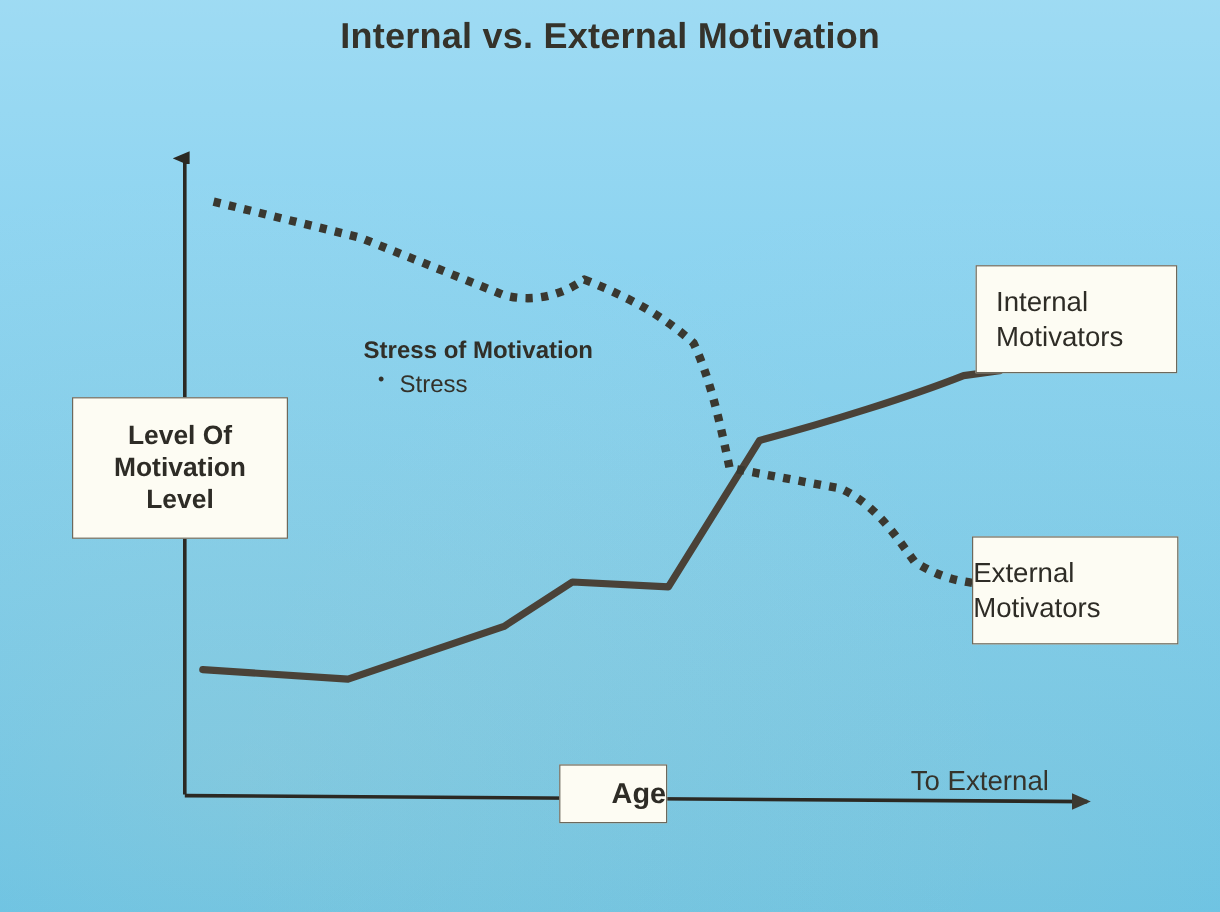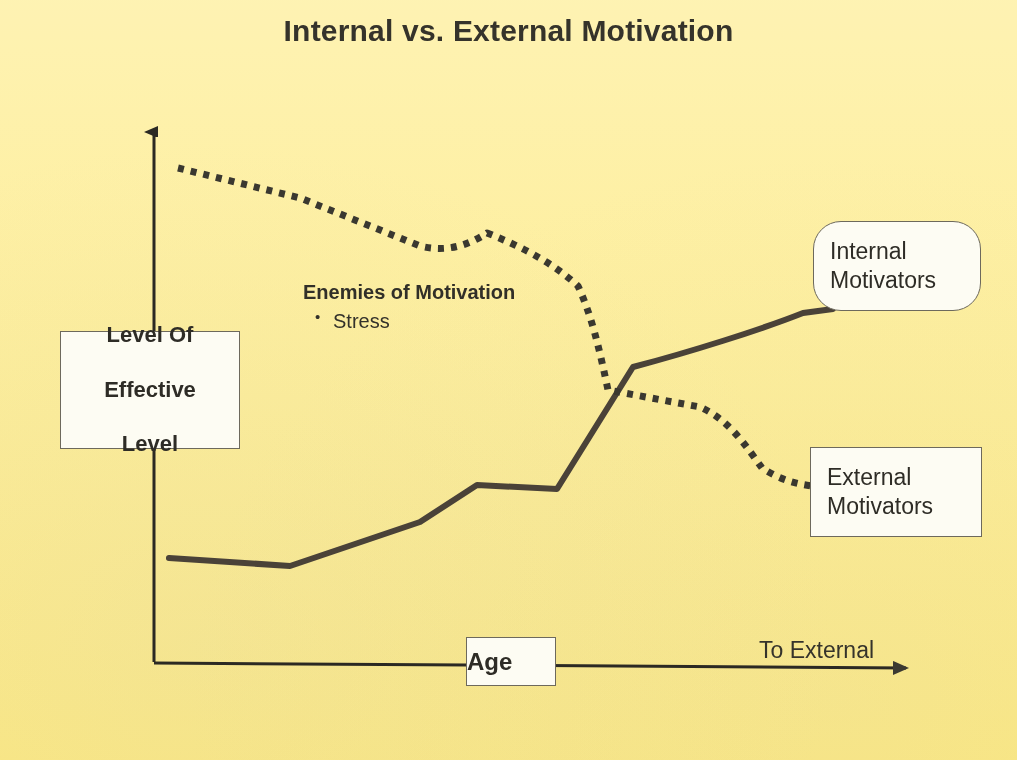--- a/index.html
+++ b/index.html
@@ -5,21 +5,21 @@
 <style>
   html, body {
     margin: 0;
     padding: 0;
     background: #ffffff;
   }
   #page {
     position: relative;
     width: 1017px;
     height: 760px;
-    background: #fde047;
+    background: #0ea5e9;
     overflow: hidden;
     font-family: "Liberation Sans", sans-serif;
     color: #2e2c26;
   }
   
   #paper-grain {
     position: absolute;
     inset: 0;
     background:
       radial-gradient(ellipse at 20% 85%, rgba(216,210,180,0.22), rgba(255,255,255,0) 55%),
@@ -69,47 +69,44 @@
     left: 60px;
     top: 331px;
     width: 180px;
     height: 118px;
     align-items: center;
     text-align: center;
     font-size: 22px;
     font-weight: bold;
     line-height: 1.22;
     padding: 0 6px;
-    gap: 28px;
   }
   #internal-label-box {
     left: 813px;
     top: 221px;
     width: 168px;
     height: 90px;
     padding-left: 16px;
     font-size: 23px;
     line-height: 1.28;
-    border-radius: 28px;
   }
   #external-label-box {
     left: 810px;
     top: 447px;
     width: 172px;
     height: 90px;
-    padding-left: 16px;
     font-size: 23px;
     line-height: 1.28;
   }
   #age-label-box {
     left: 466px;
     top: 637px;
     width: 90px;
     height: 49px;
-    align-items: flex-start;
+    align-items: flex-end;
     text-align: center;
     font-size: 24px;
     font-weight: bold;
   }
   #enemies-annotation {
     position: absolute;
     left: 303px;
     top: 280px;
     width: 260px;
   }
@@ -176,26 +173,26 @@
     <path d="M169,558 L290,566 L420,522 L477,485 L557,489 L633,367
              C690,352 760,330 803,313 L833,309" fill="none" stroke="#4a4238" stroke-width="6" stroke-linejoin="round" stroke-linecap="round"></path>
 
     <path d="M178,168 L300,198 L420,246 C444,252 466,247 487,233
              C520,246 552,262 578,286 C592,316 600,352 608,390
              L700,407 C730,420 748,449 762,468 C782,481 798,484 812,486" fill="none" stroke="#3a3830" stroke-width="7" stroke-linejoin="round" stroke-linecap="butt" stroke-dasharray="6 7"></path>
   </svg>
 
   <div class="callout-box" id="y-axis-label-box">
     <div class="line">Level Of</div>
-    <div class="line">Effective</div>
+    <div class="line">Motivation</div>
     <div class="line">Level</div>
   </div>
 
   <div id="enemies-annotation">
-    <div id="enemies-heading">Enemies of Motivation</div>
+    <div id="enemies-heading">Stress of Motivation</div>
     <ul id="enemies-list">
       <li>Stress</li>
     </ul>
   </div>
 
   <div class="callout-box" id="internal-label-box">
     <div class="line">Internal</div>
     <div class="line">Motivators</div>
   </div>
 

